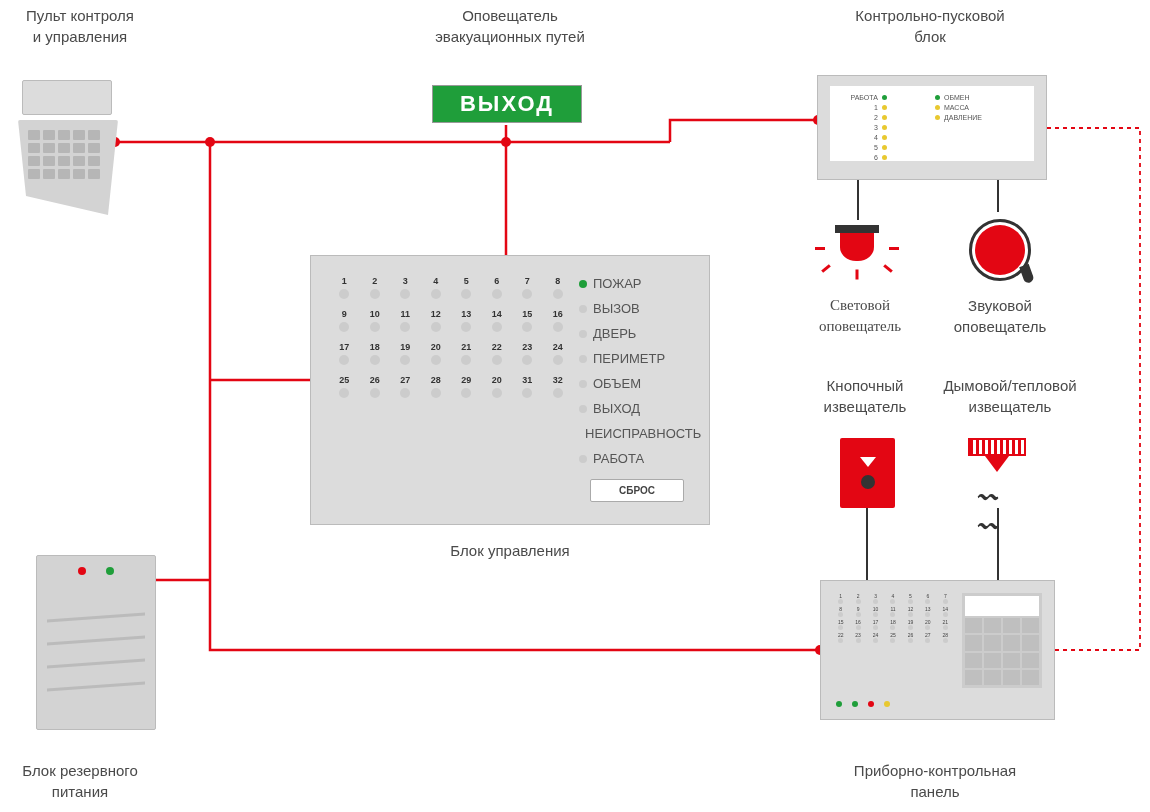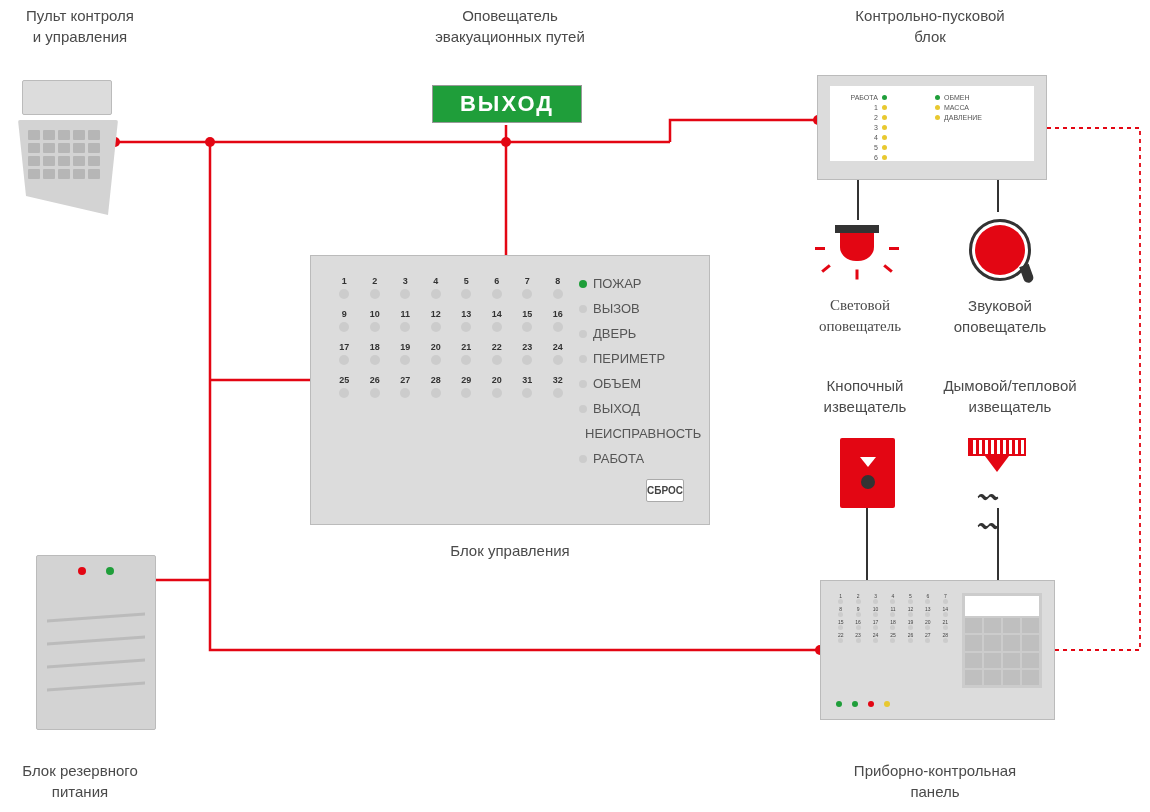--- a/index.html
+++ b/index.html
@@ -93,21 +93,21 @@
   .ind-status {
     position: absolute; right: 20px; top: 20px; width: 110px;
     font-size: 13px; color: #555;
   }
   .ind-status-row { display: flex; align-items: center; gap: 6px; margin-bottom: 10px; }
   .ind-status-row .led { width: 8px; height: 8px; border-radius: 50%; background: #ccc; }
   .ind-status-row.active .led { background: #1f9e3a; }
   .reset-btn {
     position: absolute; right: 25px; bottom: 22px;
     background: #fff; border: 1px solid #aaa; border-radius: 2px;
-    padding: 5px 0; font-size: 10px; font-weight: bold; color: #444;
+    padding: 5px 28px; font-size: 10px; font-weight: bold; color: #444;
   }
 
   
   .light-ann {
     position: absolute;
     left: 817px; top: 215px; width: 80px; height: 70px;
   }
   .light-ann .body {
     width: 34px; height: 28px; background: #e30613; border-radius: 0 0 16px 16px / 0 0 14px 14px;
     position: absolute; left: 23px; top: 18px;

